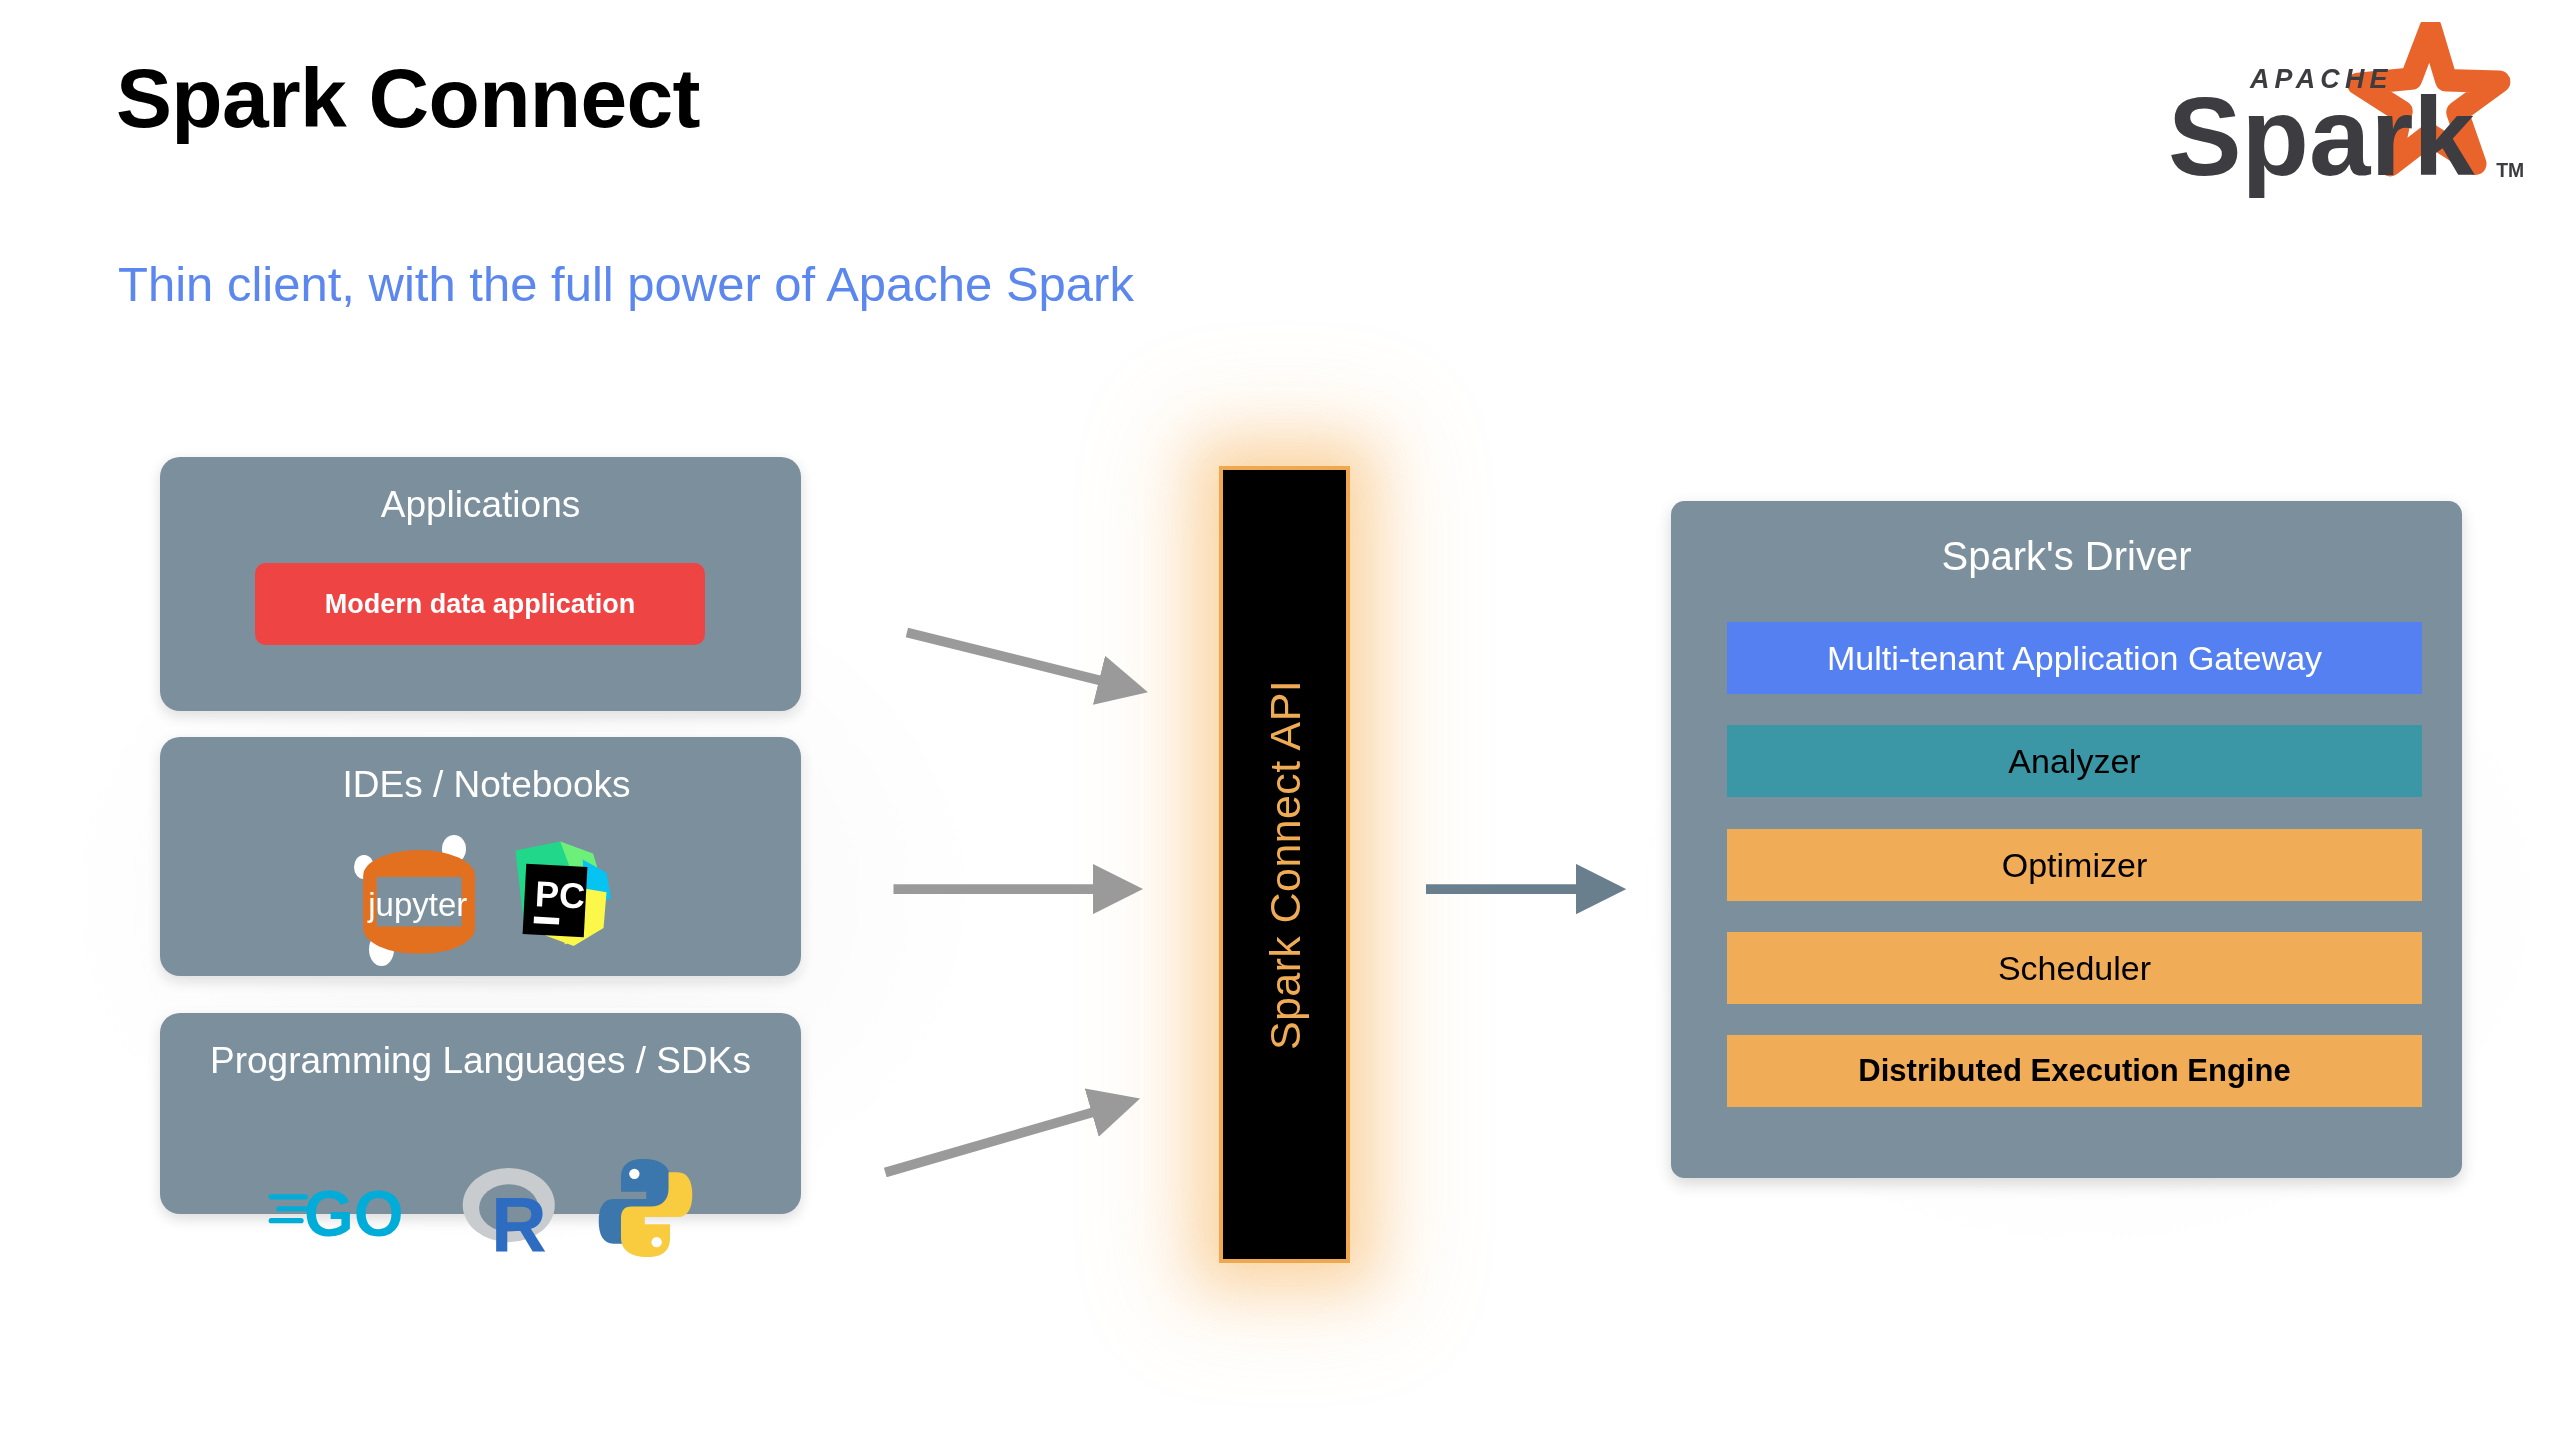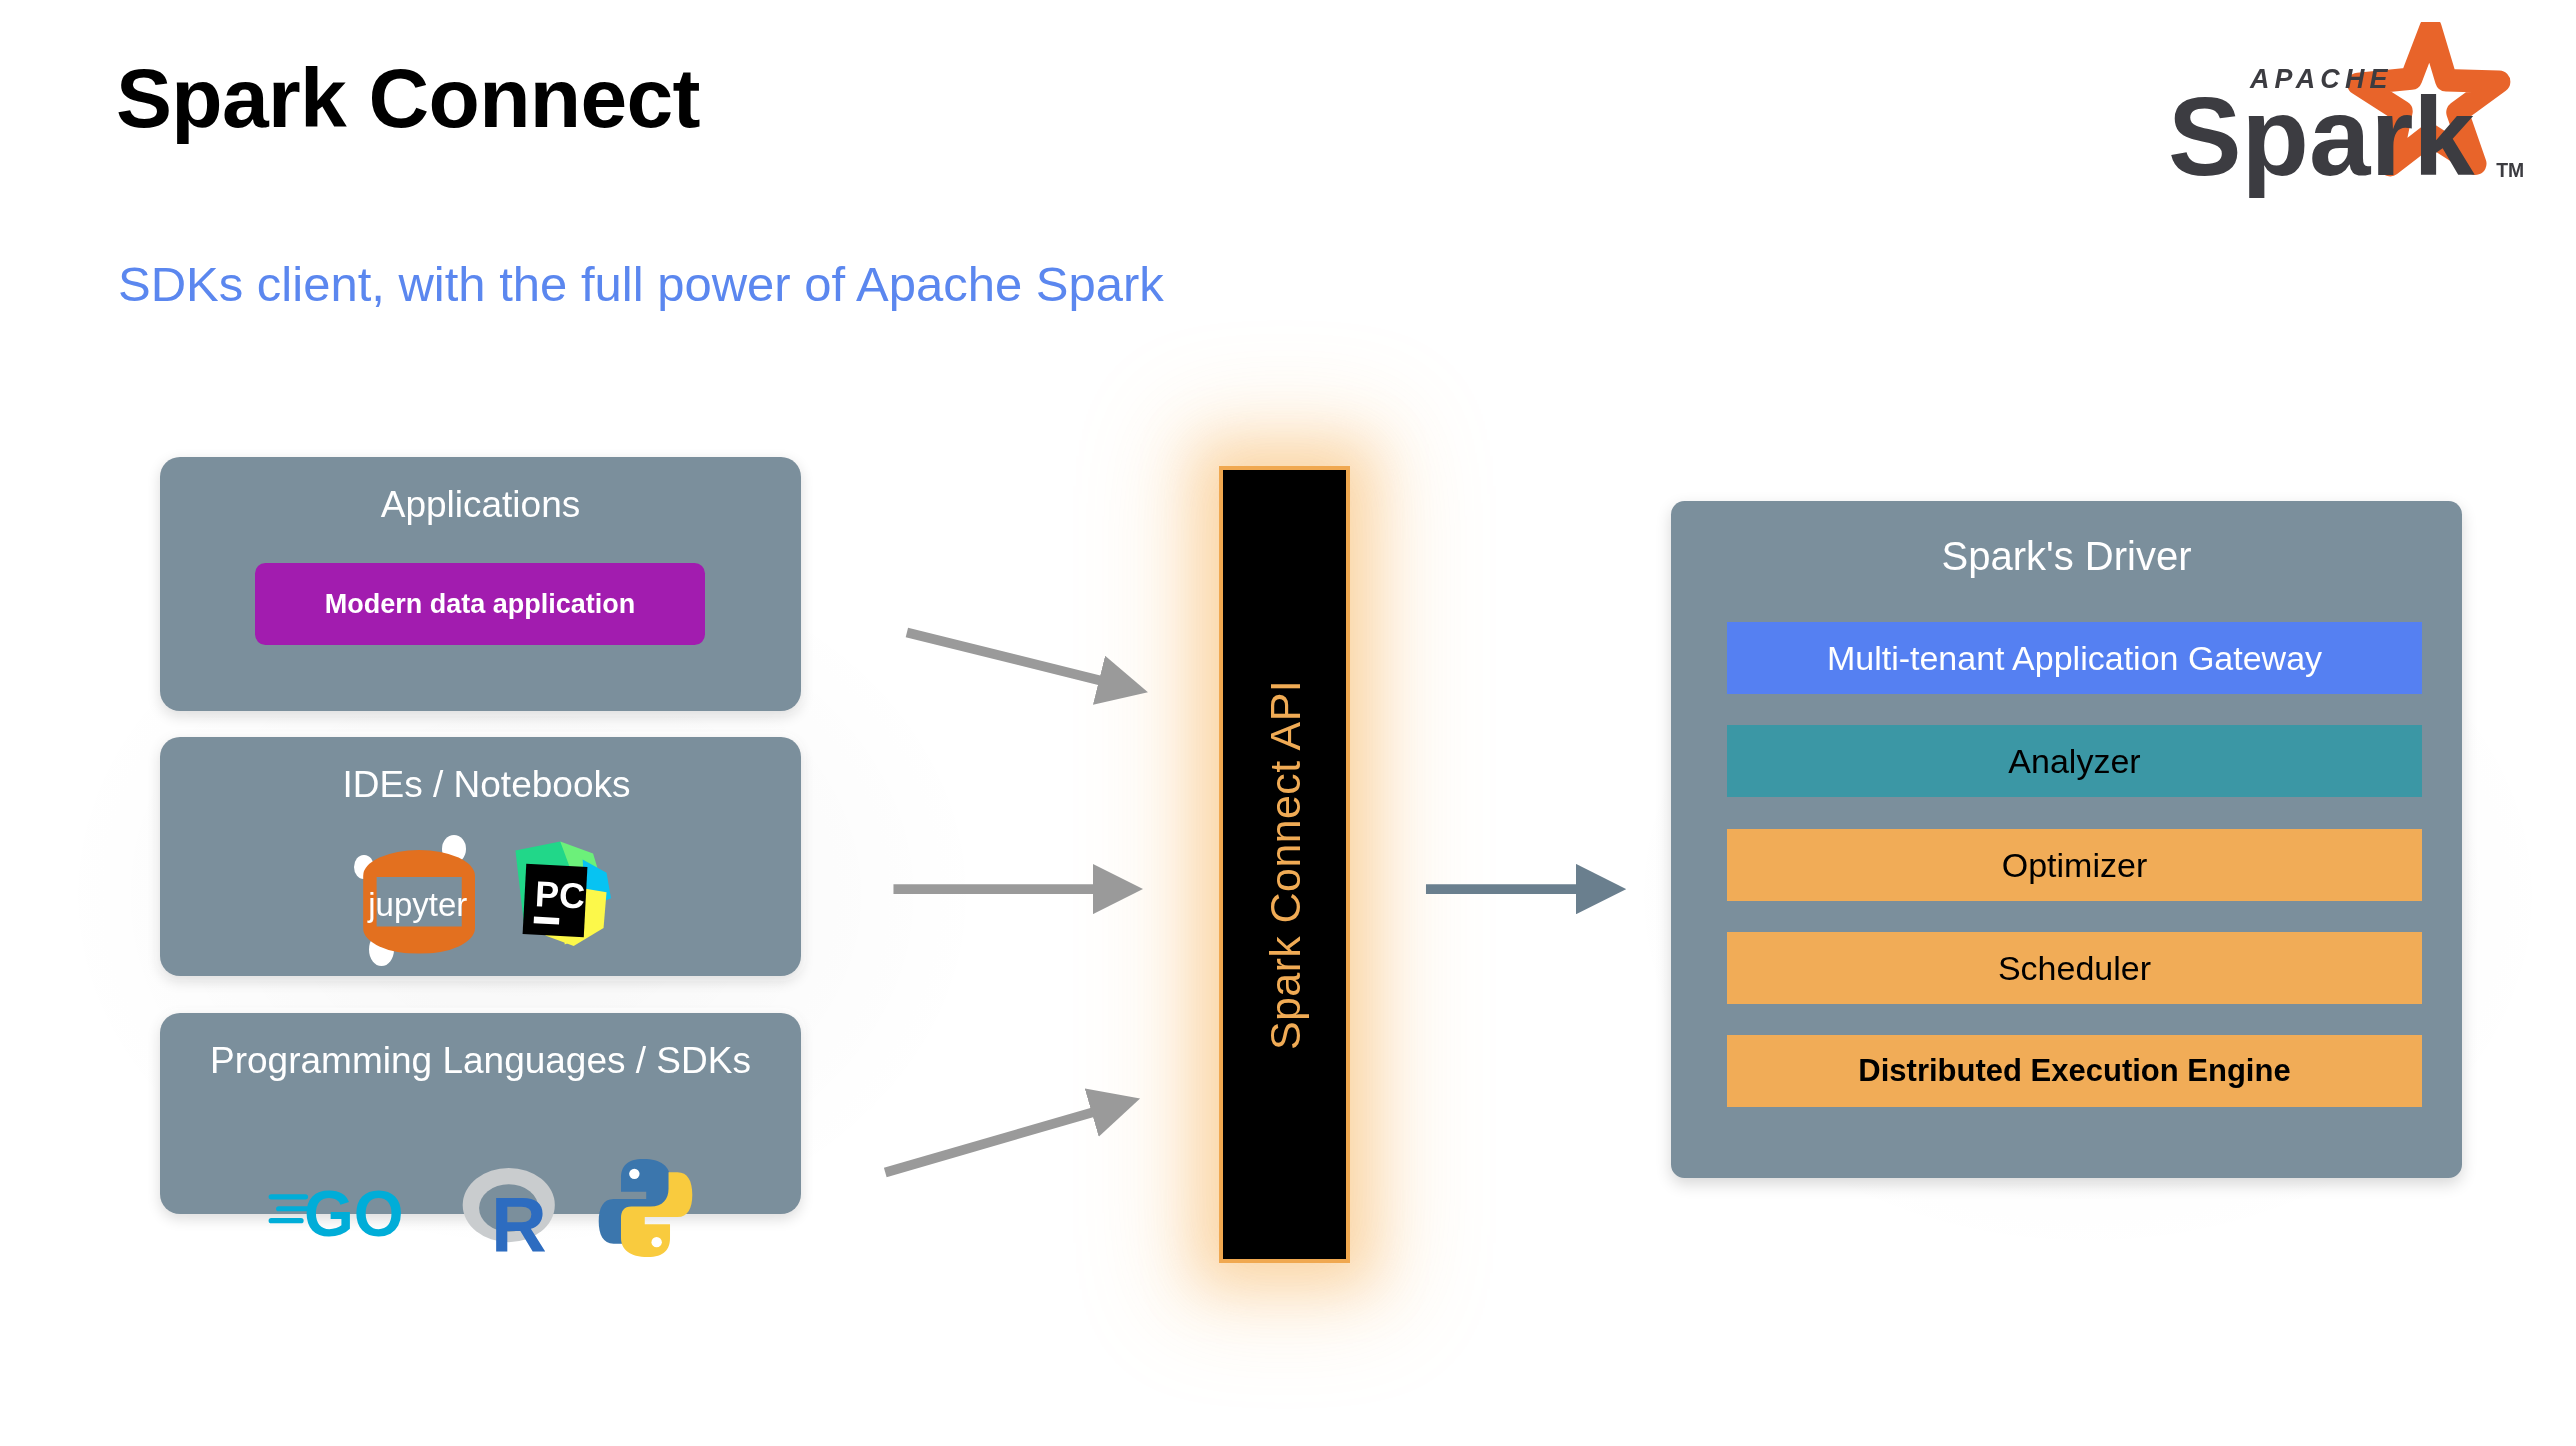--- a/index.html
+++ b/index.html
@@ -71,21 +71,21 @@
     font-weight: normal;
   }
   #panel-applications .panel-title { top: 28px; }
   #panel-ides .panel-title { top: 28px; padding-left: 12px; }
   #panel-languages .panel-title { top: 28px; }
 
   #modern-data-app {
     position: absolute;
     left: 95px; top: 106px;
     width: 450px; height: 82px;
-    background: #a21caf;
+    background: #ef4444;
     border-radius: 10.4px;
     display: flex; align-items: center; justify-content: center;
     color: #ffffff;
     font-size: 27px;
     font-weight: bold;
   }
 
   
   .icon-row {
     position: absolute;
@@ -211,21 +211,21 @@
   .go-logo { position: relative; width: 157px; height: 82px; }
   
   .r-logo { position: relative; width: 112px; height: 104px; }
   
   .py-logo { position: relative; width: 97px; height: 104px; }
 </style>
 </head>
 <body>
 
 <div id="page-title">Spark Connect</div>
-<div id="page-subtitle">SDKs client, with the full power of Apache Spark</div>
+<div id="page-subtitle">Thin client, with the full power of Apache Spark</div>
 
 <div id="spark-logo">
   <svg viewBox="0 0 500 260" width="373" height="194" aria-hidden="true">
 
     <path d="M360 8 L381 78 L452 80 L396 121 L420 190 L359 151 L306 192 L321 120 L263 83 L334 76 Z" fill="none" stroke="#e8642a" stroke-width="30" stroke-linejoin="round" stroke-linecap="round"></path>
 
     <text x="118" y="88" font-family="'Liberation Sans', sans-serif" font-size="36" font-weight="bold" font-style="italic" letter-spacing="7" fill="#3c3c41">APACHE</text>
 
     <text x="8" y="205" font-family="'Liberation Sans', sans-serif" font-size="148" font-weight="bold" fill="#3c3c41">Spark</text>
     <text x="448" y="208" font-family="'Liberation Sans', sans-serif" font-size="26" font-weight="bold" fill="#3c3c41">TM</text>

